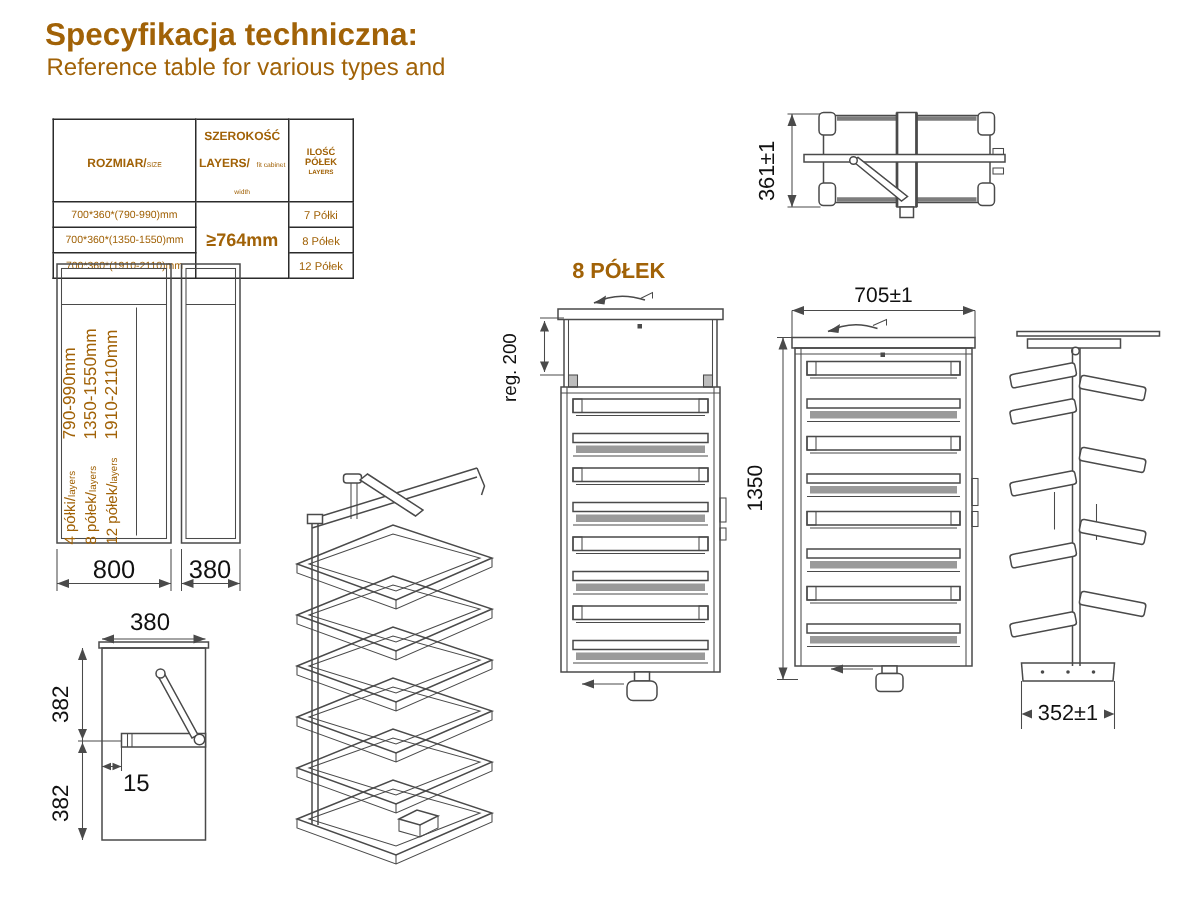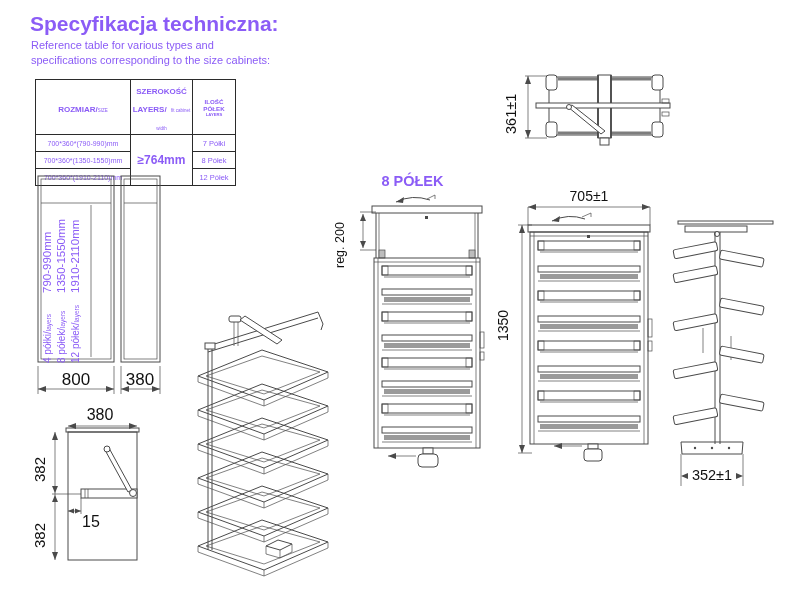--- a/index.html
+++ b/index.html
@@ -1,21 +1,21 @@
 <!DOCTYPE html>
 <html><head>
 <meta charset="utf-8">
 <style>
   html,body { margin:0; padding:0; background:#fff; }
   .sheet { position:relative; width:800px; height:600px; background:#ffffff;
-           font-family:"Liberation Sans", sans-serif; color:#8b5cf6; overflow:hidden; }
+           font-family:"Liberation Sans", sans-serif; color:#a16207; overflow:hidden; }
   .abs { position:absolute; }
 
   .title { font-size:21px; font-weight:600; }
-  .subtitle { font-size:11px; line-height:15px; }
+  .subtitle { font-size:16px; line-height:15px; }
 
   table.spec { border-collapse:collapse; table-layout:fixed; }
   table.spec th, table.spec td { border:1.2px solid #2b2b2b; padding:0 1px; text-align:center; vertical-align:middle; }
   .hd-main { font-weight:bold; font-size:8px; }
   .hd-tiny { font-size:4.5px; font-weight:normal; }
   .hd-main3 { font-weight:bold; font-size:6.2px; display:block; line-height:7px; }
   .hd-tiny3 { font-size:4.2px; display:block; }
   .cell-size { font-size:7px; }
   .cell-shelves { font-size:7.5px; }
   .cell-width { font-size:12px;font-weight:bold; }
@@ -41,21 +41,20 @@
   .tab { fill:#bdbdbd; stroke:#4a4a4a; stroke-width:0.7; }
   text.dim { fill:#111; font-family:"Liberation Sans",sans-serif; }
 </style>
 </head>
 <body>
 
 <div class="sheet">
 
   <div class="abs title" style="left:30px; top:12px;">Specyfikacja techniczna:</div>
   <div class="abs subtitle" style="left:31px; top:38px;">Reference table for various types and</div>
-  <div class="abs subtitle" style="left:31px; top:53px;">specifications corresponding to the size cabinets:</div>
 
   <table class="spec abs" style="left:35px; top:79px; width:200px;">
     <colgroup>
         <col style="width:95px">
         <col style="width:62px">
         <col style="width:43px">
       </colgroup>
     <tbody>
         <tr style="height:26px">
       <th>

